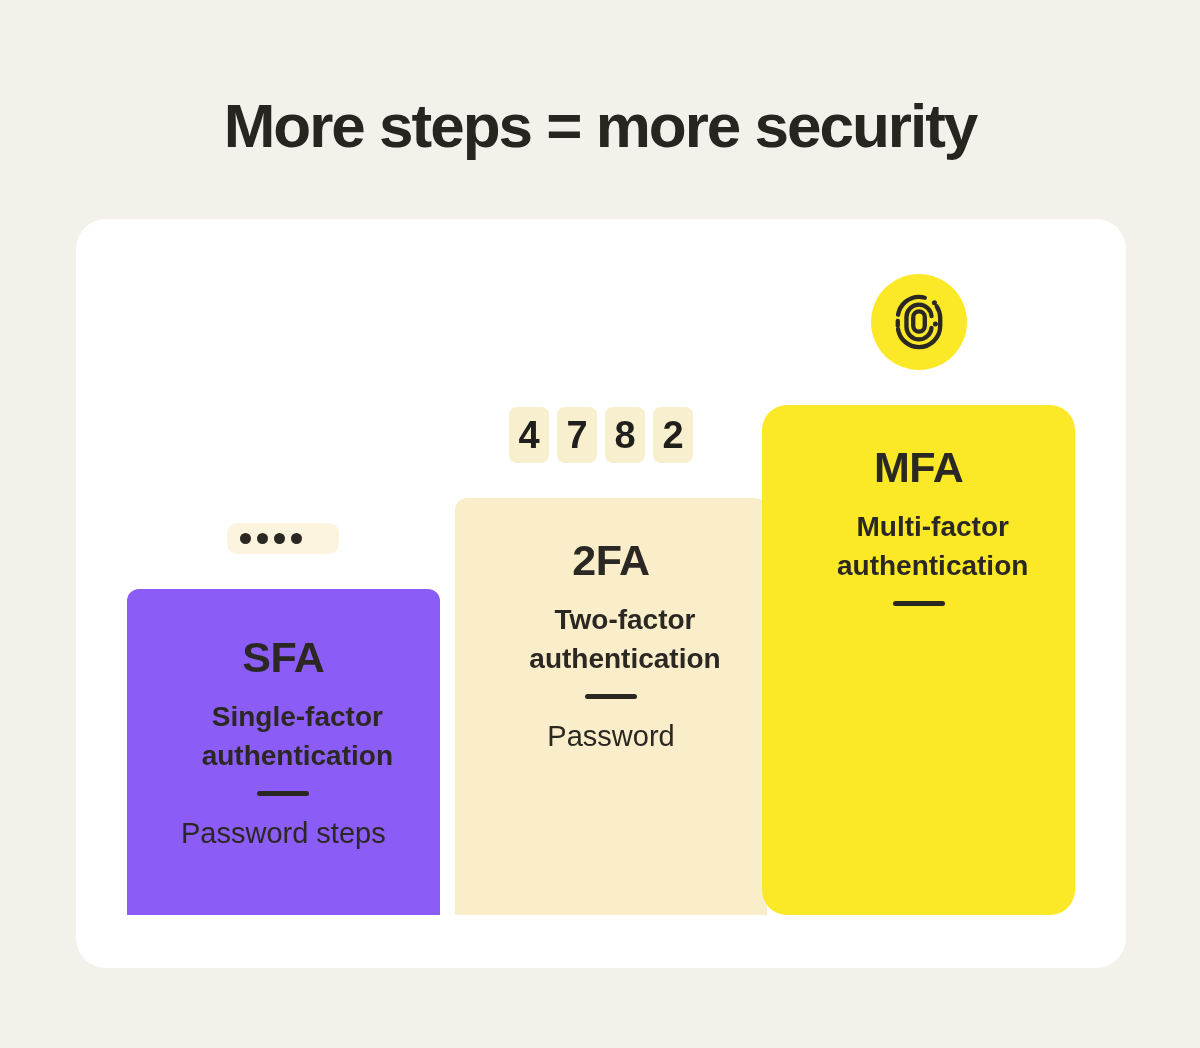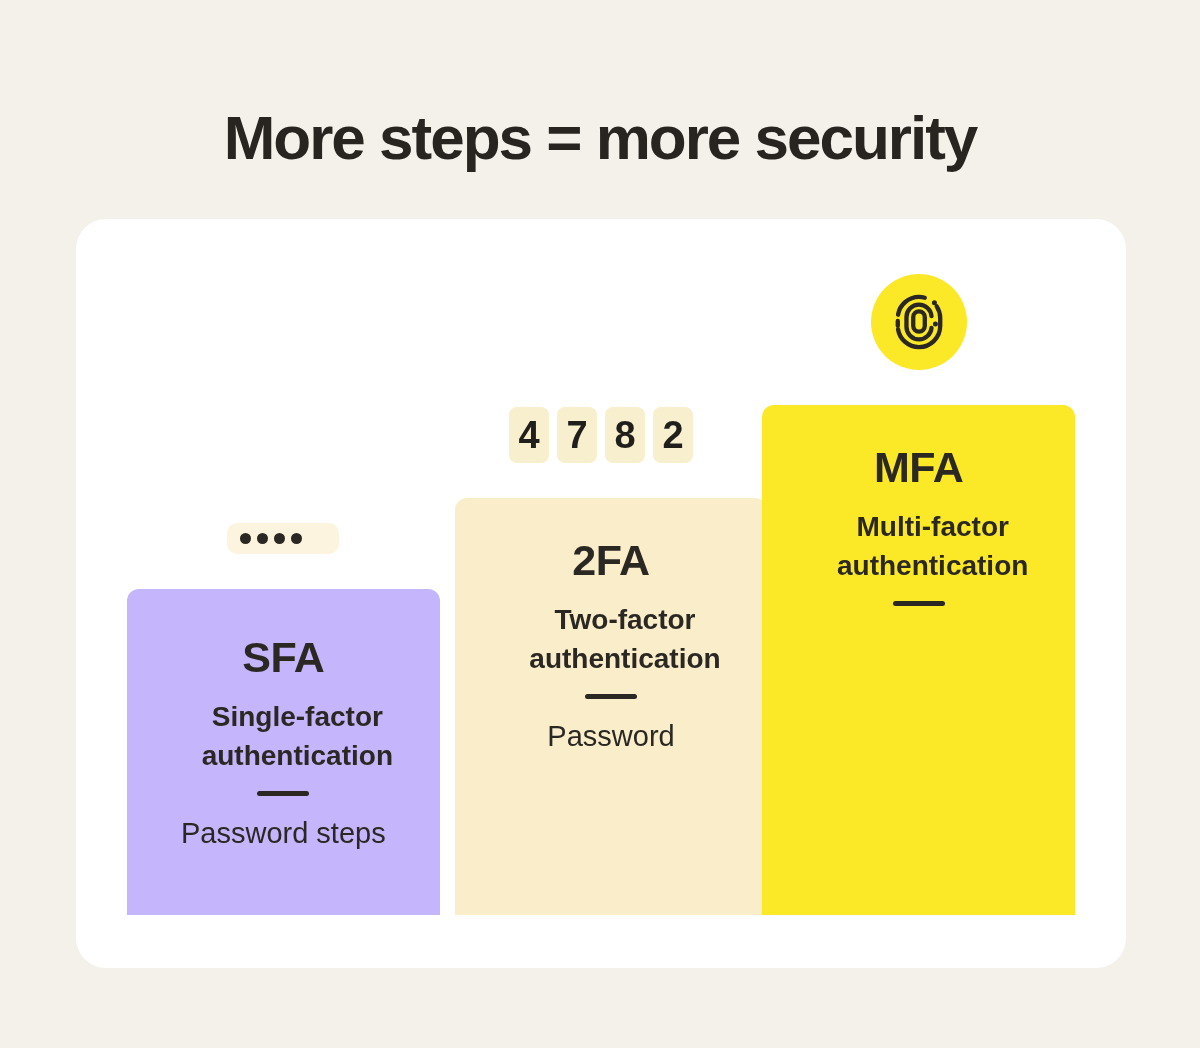--- a/index.html
+++ b/index.html
@@ -5,21 +5,21 @@
   html,body{margin:0;padding:0;}
   body{
     width:1200px;height:1048px;
     background:#F4F0EA;
     font-family:"Liberation Sans", sans-serif;
     color:#2B2823;
     position:relative;
     overflow:hidden;
   }
   .title{
-    position:absolute;top:102px;left:0;width:1200px;
+    position:absolute;top:90px;left:0;width:1200px;
     margin:0;text-align:center;
     font-size:62px;font-weight:700;letter-spacing:-2px;
     color:#282520;
   }
   .card{
     position:absolute;left:76px;top:219px;
     width:1050px;height:749px;
     background:#FFFFFF;border-radius:30px;
   }
   .bars{
@@ -74,21 +74,21 @@
   <div class="card">
     <div class="bars">
 
       <div class="slot">
         <div class="deco pill" style="background: rgb(252, 244, 223);">
             <span class="dot"></span>
             <span class="dot"></span>
             <span class="dot"></span>
             <span class="dot"></span>
           </div>
-        <div class="bar bar-sfa" style="background: #c4b5fd;">
+        <div class="bar bar-sfa" style="background: #8b5cf6;">
           <div class="acronym">SFA</div>
           <div class="name">
             <div>Single-factor</div>
             <div>authentication</div>
           </div>
           <div class="divider"></div>
           <div class="desc">
             <div>Password steps</div>
             <div></div>
           </div>
@@ -123,21 +123,21 @@
 
             <rect x="15" y="14" width="26" height="36" rx="13" stroke="#2B2823" stroke-width="4.5" stroke-linecap="round" pathLength="100" stroke-dasharray="19 12 69"></rect>
 
             <rect x="22" y="21" width="12" height="21" rx="6" stroke="#2B2823" stroke-width="4.5"></rect>
 
             <line x1="6" y1="31" x2="6" y2="36" stroke="#2B2823" stroke-width="4.5" stroke-linecap="round"></line>
             <circle cx="44" cy="12" r="2.6" fill="#2B2823"></circle>
             <circle cx="45" cy="34" r="2.6" fill="#2B2823"></circle>
           </svg>
         </div>
-        <div class="bar bar-mfa" style="background: rgb(251, 232, 38);">
+        <div class="bar bar-mfa" style="background: rgb(251, 232, 38); border-radius: 25px;">
           <div class="acronym">MFA</div>
           <div class="name">
             <div>Multi-factor</div>
             <div>authentication</div>
           </div>
           <div class="divider"></div>
         </div>
       </div>
 
     </div>

